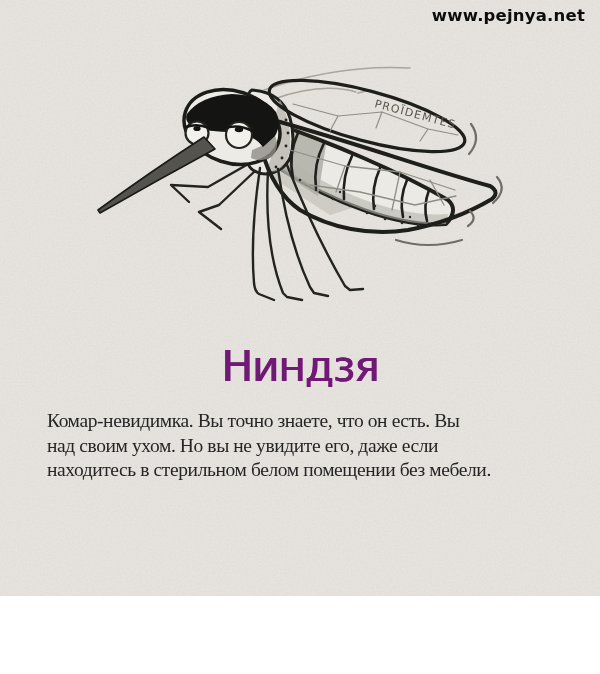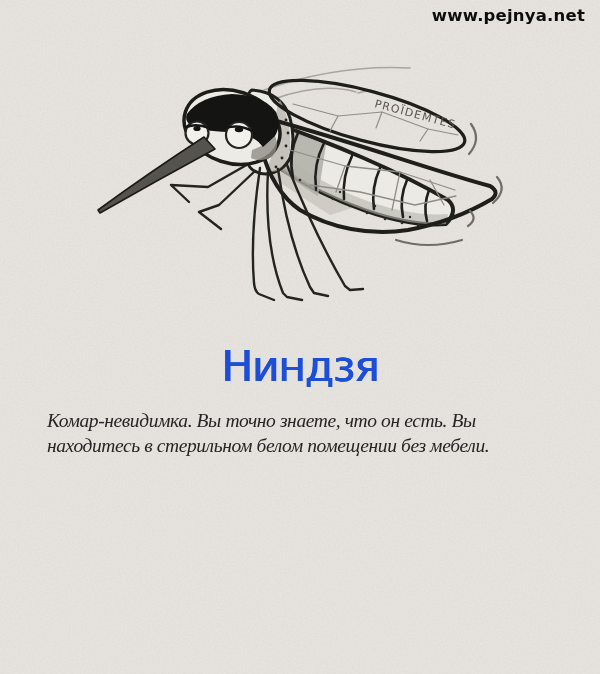--- a/index.html
+++ b/index.html
@@ -1,46 +1,46 @@
 <!DOCTYPE html>
 <html><head>
 <meta charset="utf-8">
 <style>
   html,body{margin:0;padding:0;}
   .page{
     position:relative;
-    width:600px;height:674px;
+    width:600px;height:596px;
     background:#e9e6e1;
     overflow:hidden;
     font-family:"DejaVu Sans",sans-serif;
   }
   .grain{position:absolute;inset:0;pointer-events:none;}
   .watermark{
     position:absolute;top:6px;right:15px;
     font-family:"DejaVu Sans",sans-serif;
     font-weight:bold;font-size:16.5px;
     color:#0c0c0c;letter-spacing:.2px;
   }
   .mosquito{position:absolute;left:0;top:0;}
   .title{
     position:absolute;top:344px;left:0;width:600px;
     text-align:center;
     font-family:"DejaVu Sans",sans-serif;
     font-size:42px;line-height:1.1;
-    color:#1d4ed8;letter-spacing:-1px;
+    color:#701a75;letter-spacing:-1px;
     text-shadow:0.7px 0 0 currentColor,-0.4px 0 0 currentColor;
   }
   .article{
     position:absolute;left:47px;top:409px;right:18px;
     font-family:"Liberation Serif","DejaVu Serif",serif;
     font-size:19.5px;line-height:24.6px;
     color:#252525;letter-spacing:-0.4px;
     white-space:nowrap;
   }
-  .article .line{height:24.6px;font-style:italic;}
+  .article .line{height:24.6px;}
 </style>
 </head>
 <body>
 
 <div class="page">
 
   <svg class="grain" width="600" height="674" aria-hidden="true">
     <filter id="grainF">
       <feTurbulence type="fractalNoise" baseFrequency="0.55" numOctaves="2" seed="7"></feTurbulence>
       <feColorMatrix type="matrix" values="0 0 0 0 0.42  0 0 0 0 0.41  0 0 0 0 0.38  0 0 0 0.16 0"></feColorMatrix>
@@ -161,16 +161,17 @@
         <path d="M204,137 Q150,172 98,210 L100,213 Q156,181 215,149 Z" fill="#55534e" stroke="#1a1a16" stroke-width="1.6"></path>
       </g>
 
     </g>
   </svg>
 
   <div class="title">Ниндзя</div>
 
   <div class="article">
     <div class="line">Комар-невидимка. Вы точно знаете, что он есть. Вы</div>
+    <div class="line">над своим ухом. Но вы не увидите его, даже если</div>
     <div class="line">находитесь в стерильном белом помещении без мебели.</div>
   </div>
 
 </div>
 
 </body></html>

